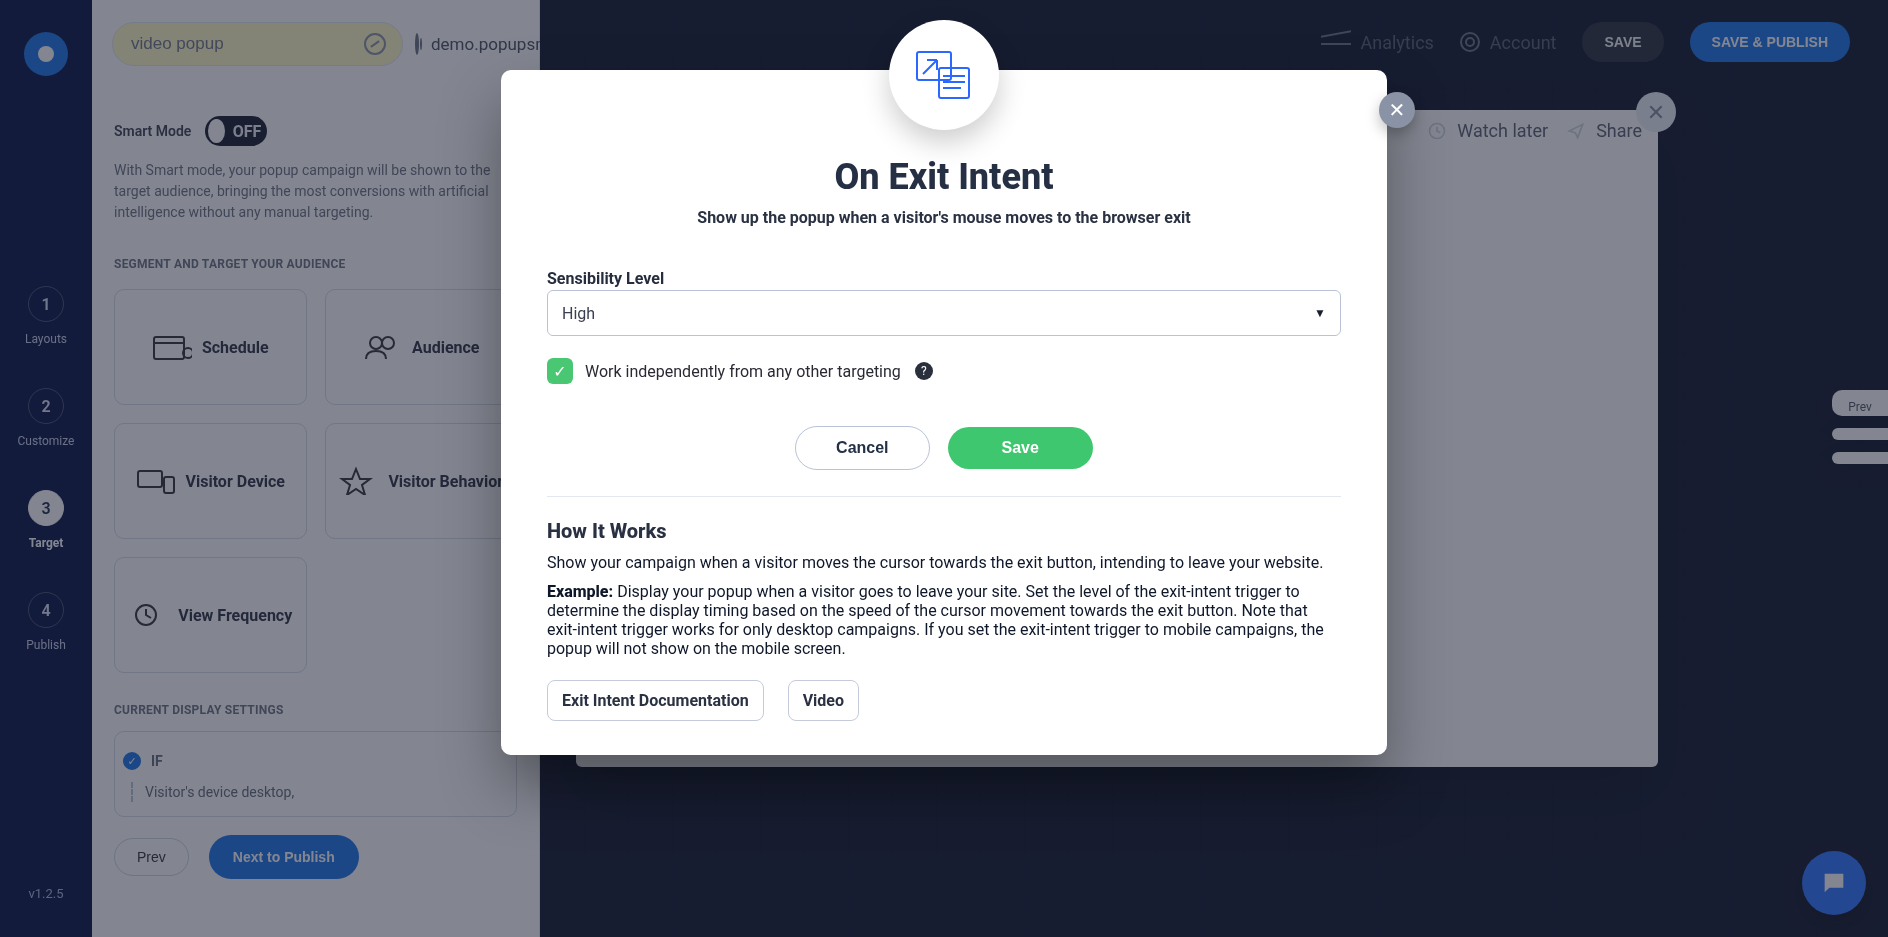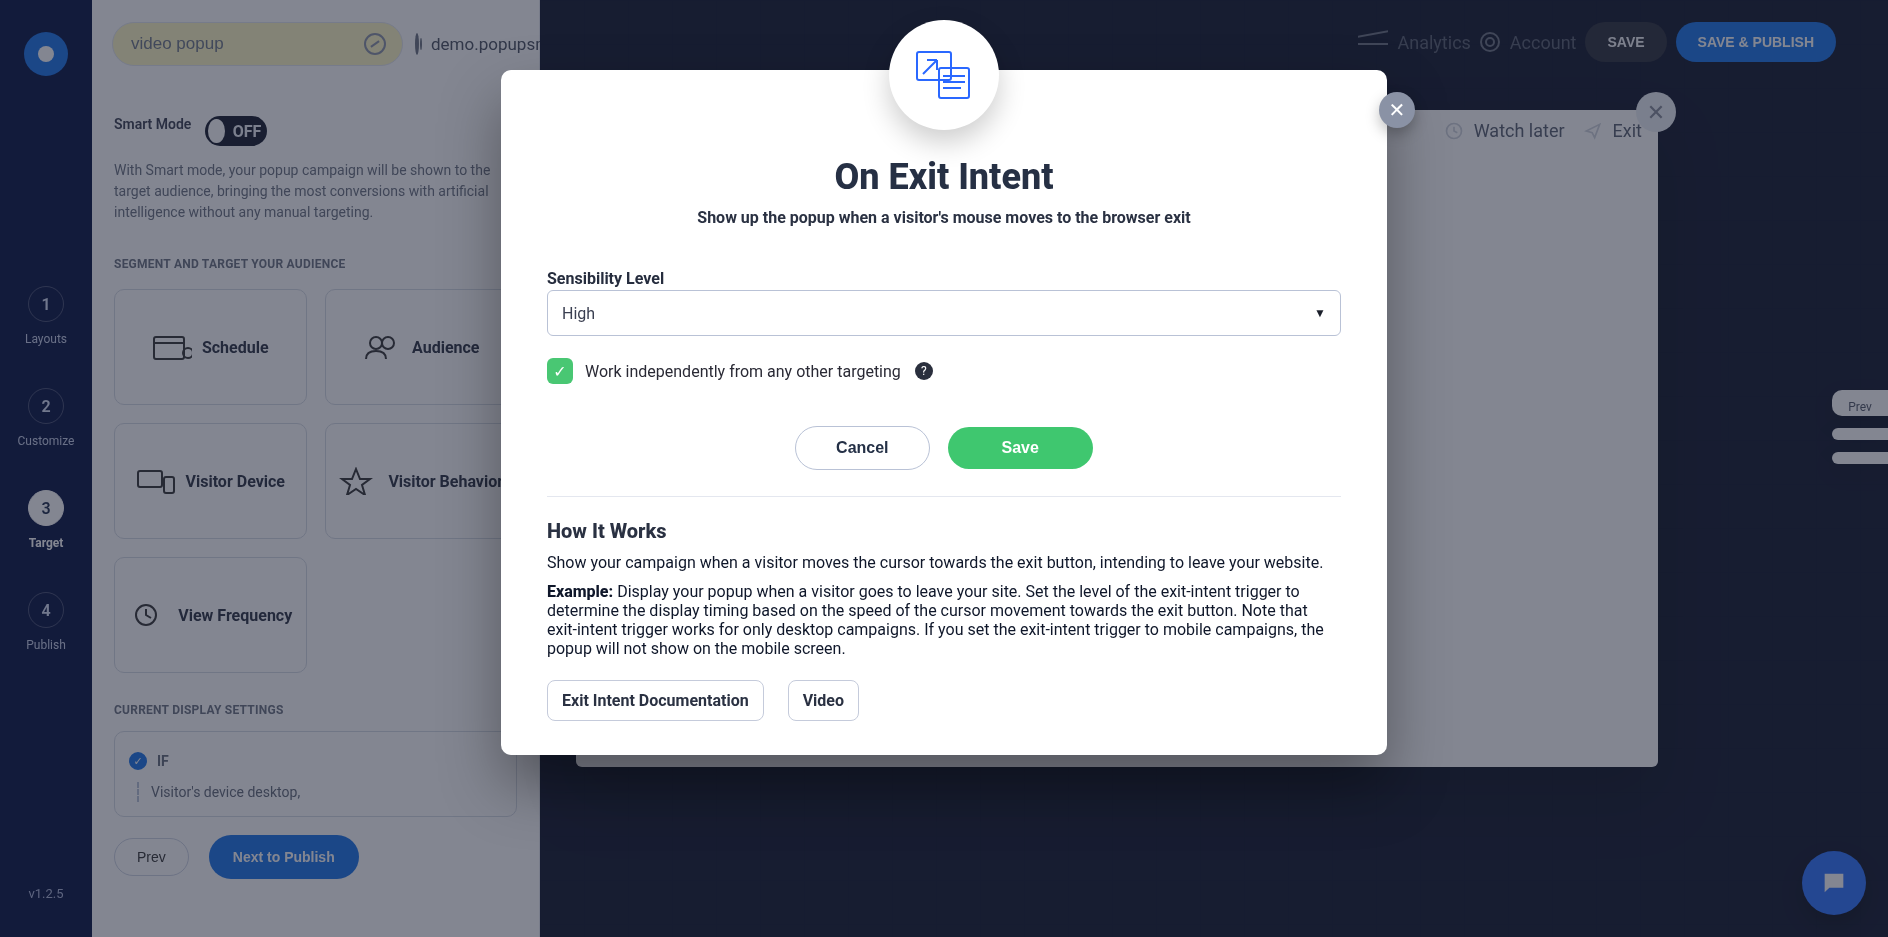--- a/index.html
+++ b/index.html
@@ -37,37 +37,37 @@
   .topbar{height:88px;display:flex;align-items:center;padding:0 20px;gap:12px}
   .searchbox{flex:0 0 270px;height:44px;border:1px solid #e3e6ef;border-radius:24px;display:flex;align-items:center;gap:10px;padding:0 16px;color:#7a8292;background:#fef9c3}
   .searchbox input{border:none;outline:none;background:transparent;font-size:17px;color:#6e7788}
   .compass{width:22px;height:22px;border:2px solid #8b92a6;border-radius:50%;position:relative}
   .compass::after{content:"";position:absolute;left:50%;top:50%;width:10px;height:2px;background:#8b92a6;transform:translate(-50%,-50%) rotate(-35deg)}
   .globe{width:22px;height:22px;border:2px solid #6b7280;border-radius:50%;position:relative}
   .globe::before{content:"";position:absolute;inset:3px 3px;border:1.5px solid #6b7280;border-radius:50% / 60%}
   .urlhost{font-size:17px;color:#4a5160}
 
   .panel-body{padding:12px 22px 0 22px;overflow:hidden}
-  .row-sm{display:flex;align-items:flex-start;gap:14px;margin:16px 0 8px}
+  .row-sm{display:flex;align-items:center;gap:14px;margin:16px 0 8px}
   .row-sm .lbl{font-size:14px;color:#3a3f51;font-weight:600}
   .toggle{width:62px;height:30px;background:#141a2c;border-radius:999px;display:flex;align-items:center;padding:3px 6px 3px 3px;color:#fff;font-size:16px}
   .toggle .knob{width:24px;height:24px;background:#fff;border-radius:50%}
   .toggle .t{margin-left:8px;font-weight:700;color:#eef0f7}
 
   .desc{font-size:14px;color:#6b7280;margin-top:14px;line-height:1.5}
   .section-title{margin-top:34px;font-size:12px;color:#6b7280;letter-spacing:.02em;font-weight:700}
 
   .grid{display:grid;grid-template-columns:1fr 1fr;gap:18px;margin-top:18px}
   .card{border:1px solid var(--border);border-radius:10px;height:116px;display:flex;align-items:center;justify-content:center;gap:10px;background:#fff}
   .card .ic{width:40px;height:28px;color:#333}
   .card .nm{font-size:16px;font-weight:700;color:#2b3142}
 
   .section-title2{margin-top:30px;font-size:12px;color:#6b7280;letter-spacing:.02em;font-weight:700}
 
-  .rules{border:1px solid var(--border);border-radius:10px;margin-top:14px;padding:14px 14px 8px}
+  .rules{border:1px solid var(--border);border-radius:10px;margin-top:14px;padding:14px 8px 8px}
   .rule{display:flex;align-items:center;gap:10px;padding:6px 0}
   .rule .bullet{width:18px;height:18px;border-radius:50%;border:2px solid var(--blue);display:inline-block;position:relative}
   .rule .bullet.checked{background:var(--blue)}
   .rule .bullet.checked::after{content:"\2713";position:absolute;inset:0;display:flex;align-items:center;justify-content:center;color:#fff;font-size:11px}
   .rule .txt{color:#636a79;font-size:14px}
   .rule:first-child .txt{font-weight:700;font-size:14px}
   .rule .spacer{width:4px;height:20px;border-left:2px dashed #b9c3d8;margin-left:8px}
 
   .panel-footer{display:flex;gap:20px;align-items:center;justify-content:flex-start;padding:18px 22px 22px}
   .btn-outline{border:1px solid #ced4e3;background:#fff;color:#333;border-radius:999px;padding:10px 22px;font-size:14px}
@@ -75,21 +75,21 @@
 
   
   .canvas{position:relative;flex:1;background:
     linear-gradient(0deg, rgba(15,20,38,.0), rgba(15,20,38,.0)),
     #11172b;
     background-image:
       linear-gradient(#0f152a 1px, transparent 1px),
       linear-gradient(90deg, #0f152a 1px, transparent 1px);
     background-size: 44px 44px;
   }
-  .canvas-top{position:absolute;right:52px;top:22px;display:flex;align-items:center;gap:9px}
+  .canvas-top{position:absolute;right:38px;top:22px;display:flex;align-items:center;gap:26px}
   .link{display:inline-flex;align-items:center;gap:10px;color:#585f6f;font-size:18px}
   .gear{width:20px;height:20px;border:2px solid #6b7280;border-radius:50%;position:relative}
   .gear::after{content:"";position:absolute;left:50%;top:50%;width:6px;height:6px;border:2px solid #6b7280;border-radius:50%;transform:translate(-50%,-50%)}
   .chart-ic{width:30px;height:18px;position:relative;color:#6b7280}
   .chart-ic::before{content:"";position:absolute;left:0;right:0;top:10px;border-top:2px solid currentColor}
   .chart-ic::after{content:"";position:absolute;left:0;right:0;top:0;border-top:2px solid currentColor;transform:skewY(-10deg)}
   .btn-dark{background:#2b2f3a;color:#f2f3f7;border:none;border-radius:999px;padding:12px 22px;font-weight:800;font-size:14px}
   .btn-brand{background:var(--blue);color:#fff;border:none;border-radius:999px;padding:12px 22px;font-weight:800;font-size:14px}
 
   .preview{position:absolute;left:36px;top:110px;right:230px;bottom:170px;background:#fff;border-radius:6px;box-shadow:0 30px 60px rgba(0,0,0,.25)}
@@ -272,21 +272,21 @@
             <svg class="svg" width="20" height="20" viewBox="0 0 24 24">
                 <circle cx="12" cy="12" r="9" fill="none" stroke="#cfd3db" stroke-width="2"></circle>
                 <path d="M12 7v5l4 2" stroke="#cfd3db" stroke-width="2" fill="none"></path>
               </svg>
             <span>Watch later</span>
           </span>
           <span class="link">
             <svg class="svg" width="20" height="20" viewBox="0 0 24 24">
                 <path d="M4 12l16-8-6 16-3-6-7-2z" fill="none" stroke="#cfd3db" stroke-width="2"></path>
               </svg>
-            <span>Exit</span>
+            <span>Share</span>
           </span>
         </div>
         <div class="hero">
           <h1>
             <span class="l1">er</span><br>
             <span class="l2">uilder.</span>
           </h1>
           <p></p>
         </div>
       </div>

